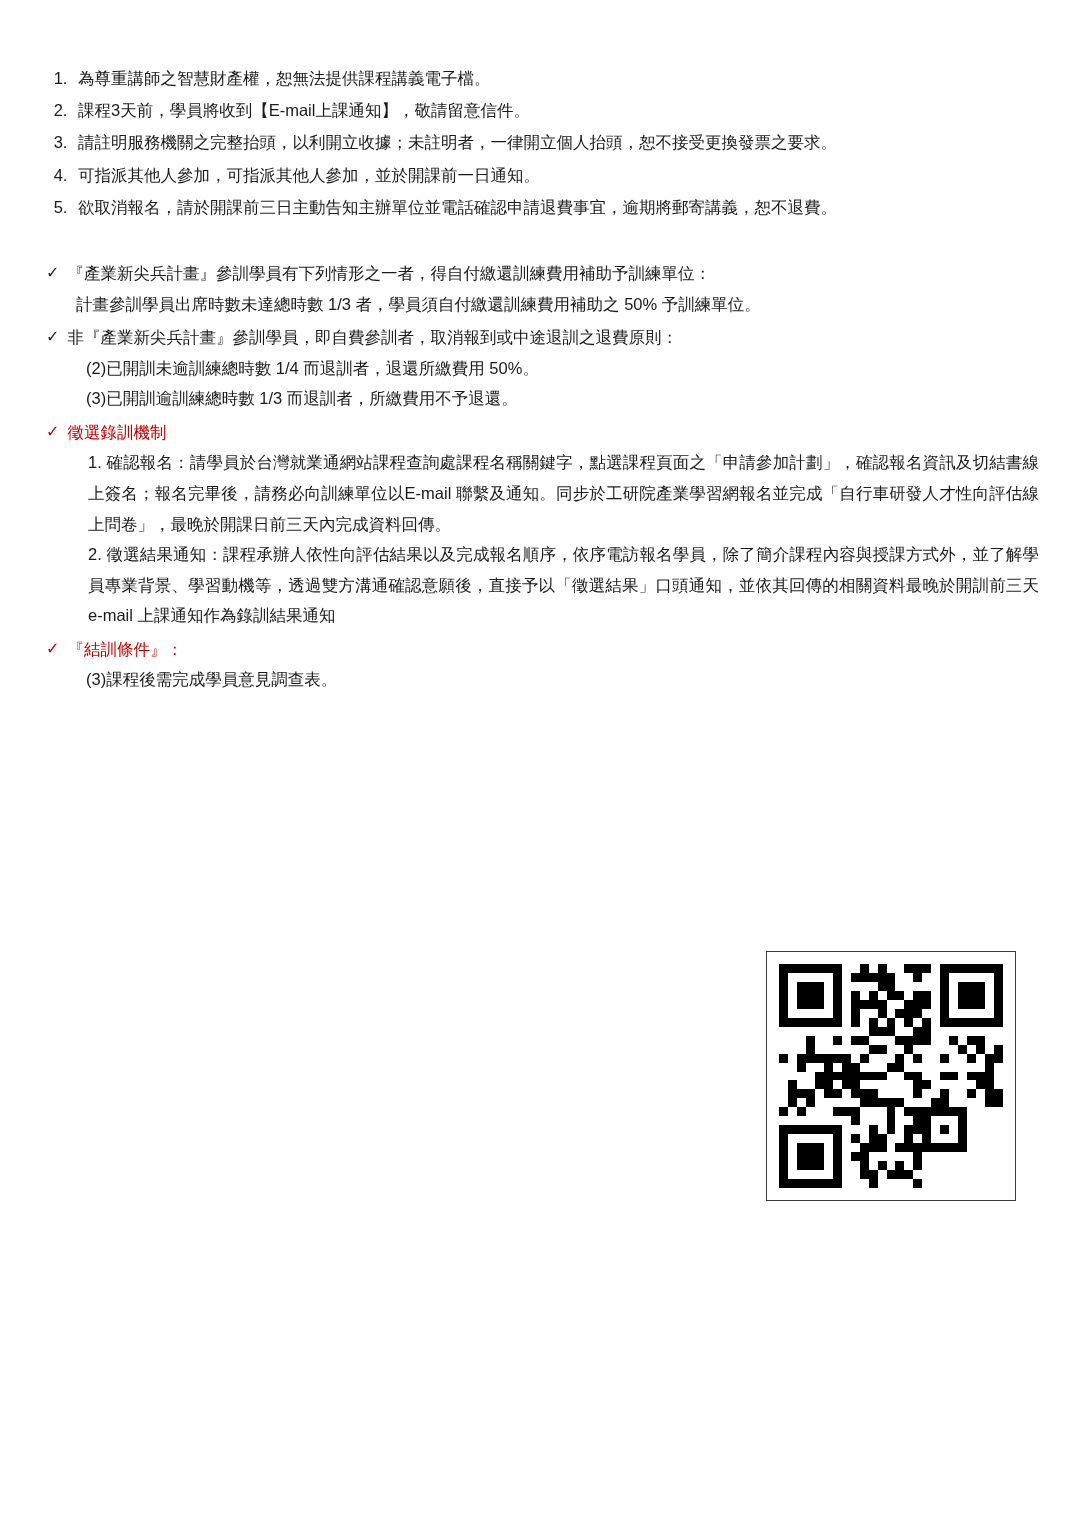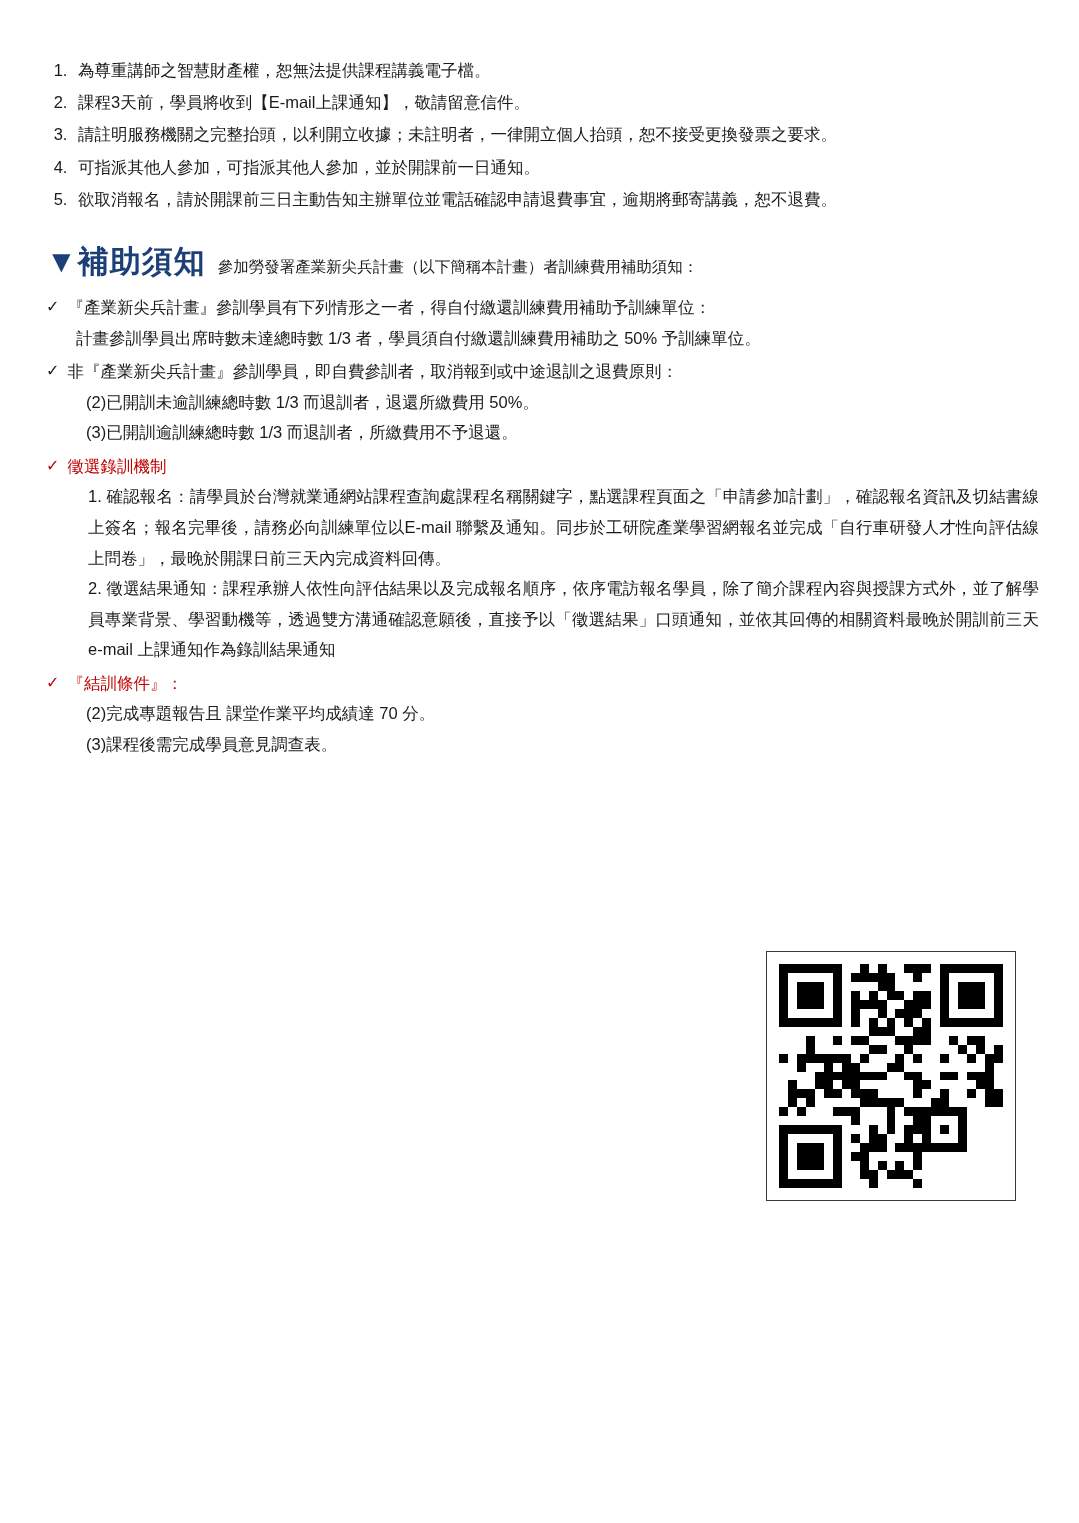--- a/index.html
+++ b/index.html
@@ -48,21 +48,21 @@
   }
   .heading-sub {
     font-size: 15.5px;
     color: #1a1a1a;
     font-weight: normal;
     white-space: nowrap;
   }
 
   
   ol.num-list {
-    margin: 4px 0 0 0;
+    margin: 12px 0 0 0;
     padding: 0 0 0 26px;
     list-style: decimal;
   }
   ol.num-list li {
     font-size: 16.5px;
     line-height: 1.95;
     padding-left: 6px;
   }
 
   
@@ -147,52 +147,47 @@
       <li>課程3天前，學員將收到【E-mail上課通知】，敬請留意信件。</li>
       <li>請註明服務機關之完整抬頭，以利開立收據；未註明者，一律開立個人抬頭，恕不接受更換發票之要求。</li>
       <li>可指派其他人參加，可指派其他人參加，並於開課前一日通知。</li>
       <li>欲取消報名，請於開課前三日主動告知主辦單位並電話確認申請退費事宜，逾期將郵寄講義，恕不退費。</li>
     </ol>
   </div>
 
   <div class="block-gap-lg"></div>
 
   <div class="section">
-    <div class="heading-row">
-      <span class="heading-main">▼補助須知</span>
-      <span class="heading-sub">參加勞發署產業新尖兵計畫（以下簡稱本計畫）者訓練費用補助須知：</span>
-    </div>
 
     <div class="block-gap-sm"></div>
 
     <div class="check-item">
       <span class="check-mark">✓</span>
       <span class="check-body">『產業新尖兵計畫』參訓學員有下列情形之一者，得自付繳還訓練費用補助予訓練單位：</span>
     </div>
     <div class="sub-line">計畫參訓學員出席時數未達總時數 1/3 者，學員須自付繳還訓練費用補助之 50% 予訓練單位。</div>
 
     <div class="check-item">
       <span class="check-mark">✓</span>
       <span class="check-body">非『產業新尖兵計畫』參訓學員，即自費參訓者，取消報到或中途退訓之退費原則：</span>
     </div>
-    <div class="sub-line indent2">(2)已開訓未逾訓練總時數 1/3 而退訓者，退還所繳費用 50%。</div>
+    <div class="sub-line indent2">(2)已開訓未逾訓練總時數 1/4 而退訓者，退還所繳費用 50%。</div>
     <div class="sub-line indent2">(3)已開訓逾訓練總時數 1/3 而退訓者，所繳費用不予退還。</div>
 
     <div class="check-item">
       <span class="check-mark red">✓</span>
       <span class="check-body red-text" style="color:#c00000">徵選錄訓機制</span>
     </div>
     <div class="para">1. 確認報名：請學員於台灣就業通網站課程查詢處課程名稱關鍵字，點選課程頁面之「申請參加計劃」，確認報名資訊及切結書線上簽名；報名完畢後，請務必向訓練單位以E-mail 聯繫及通知。同步於工研院產業學習網報名並完成「自行車研發人才性向評估線上問卷」，最晚於開課日前三天內完成資料回傳。</div>
     <div class="para">2. 徵選結果通知：課程承辦人依性向評估結果以及完成報名順序，依序電訪報名學員，除了簡介課程內容與授課方式外，並了解學員專業背景、學習動機等，透過雙方溝通確認意願後，直接予以「徵選結果」口頭通知，並依其回傳的相關資料最晚於開訓前三天e-mail 上課通知作為錄訓結果通知</div>
 
     <div class="check-item">
       <span class="check-mark red">✓</span>
       <span class="check-body red-text" style="color:#c00000">『結訓條件』：</span>
     </div>
-    <div class="sub-line indent2">(2)完成專題報告且 課堂作業平均成績達 70 分。</div>
     <div class="sub-line indent2">(3)課程後需完成學員意見調查表。</div>
   </div>
 
   <div class="qr-wrap">
     <div class="qr-box">
       <div class="qr-grid" id="qr-grid">
           <i></i>
           <i></i>
           <i></i>
           <i></i>

